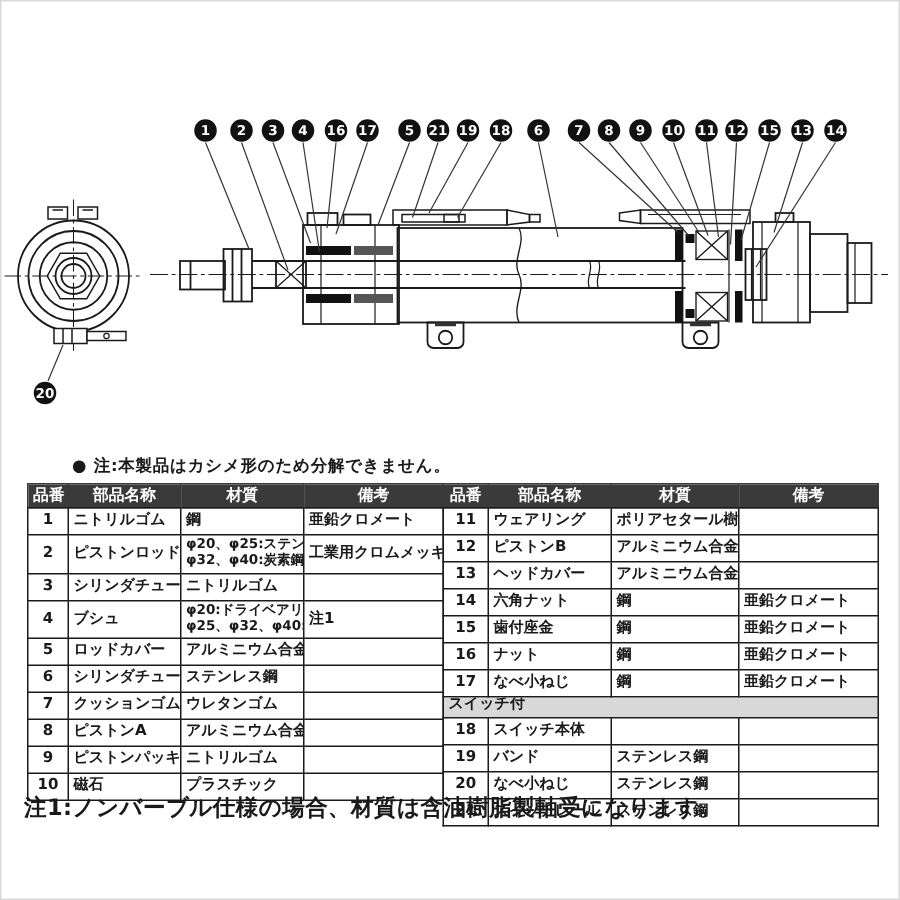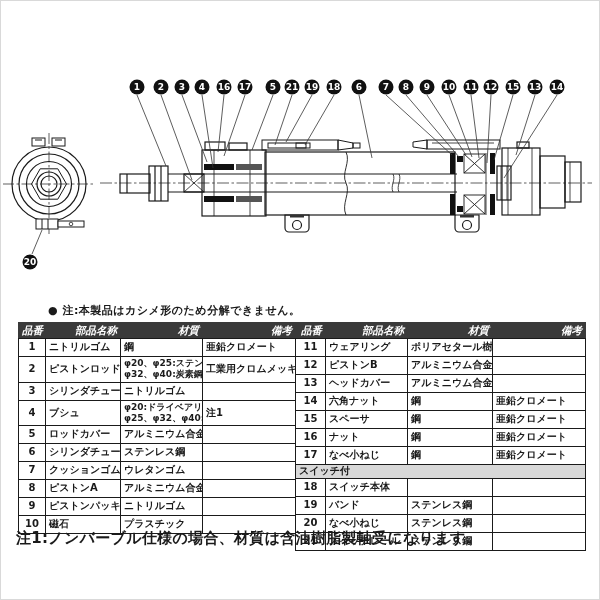--- a/index.html
+++ b/index.html
@@ -8,27 +8,27 @@
     font-family:"DejaVu Sans","Liberation Sans",sans-serif;color:#1a1a1a;
   }
   .frame{position:absolute;inset:0;box-shadow:inset 0 0 0 1px #d9d9d9;pointer-events:none;}
   .diagram-svg{position:absolute;left:0;top:0;}
   .note-top{position:absolute;left:16px;top:303px;font-size:11px;font-weight:bold;letter-spacing:0.5px;white-space:nowrap;margin-left:32px;}
   .footnote{position:absolute;left:16px;top:529px;font-size:15px;font-weight:bold;letter-spacing:0.3px;white-space:nowrap;}
   table.parts{border-collapse:collapse;table-layout:fixed;position:absolute;top:322px;
     font-size:10px;font-weight:bold;line-height:1.25;}
   table.parts td{border:1px solid #1a1a1a;padding:1px 3px;vertical-align:middle;overflow:hidden;white-space:nowrap;}
   table.parts td.num{text-align:center;padding:1px 1px;}
-  table.parts th{background:#3a3a3a;color:#ffffff;font-size:10.5px;text-align:right;
+  table.parts th{background:#3a3a3a;color:#ffffff;font-size:10.5px;text-align:center;
     padding:1px 3px;border-top:1px solid #3a3a3a;border-bottom:1px solid #1a1a1a;
-    border-left:1px solid #8a8a8a;border-right:1px solid #3a3a3a;white-space:nowrap;font-style:italic;}
+    border-left:1px solid #8a8a8a;border-right:1px solid #3a3a3a;white-space:nowrap;}
   table.parts th:first-child{border-left:1px solid #3a3a3a;}
   table.parts .single td{height:15px;}
   table.parts .small{font-size:9px;display:block;}
-  table.parts td.subhead{background:#d8d8d8;font-size:10px;height:11px;padding:0 3px;}
+  table.parts td.subhead{background:#d8d8d8;font-size:10px;height:11px;padding:0 3px;font-family:Liberation Mono, monospace;}
   #tbl-left{left:18px;width:277px;}
   #tbl-right{left:295px;width:290px;}
 </style>
 </head>
 <body>
 
 <div class="frame"></div>
 
 <svg class="diagram-svg" width="600" height="300" viewBox="0 0 600 300" stroke="#1a1a1a" fill="none" stroke-width="1.2">
 
@@ -379,21 +379,21 @@
     <td></td>
   </tr>
   <tr class="single">
     <td class="num">14</td>
     <td>六角ナット</td>
     <td>鋼</td>
     <td>亜鉛クロメート</td>
   </tr>
   <tr class="single">
     <td class="num">15</td>
-    <td>スペーサ</td>
+    <td>歯付座金</td>
     <td>鋼</td>
     <td>亜鉛クロメート</td>
   </tr>
   <tr class="single">
     <td class="num">16</td>
     <td>ナット</td>
     <td>鋼</td>
     <td>亜鉛クロメート</td>
   </tr>
   <tr class="single">

